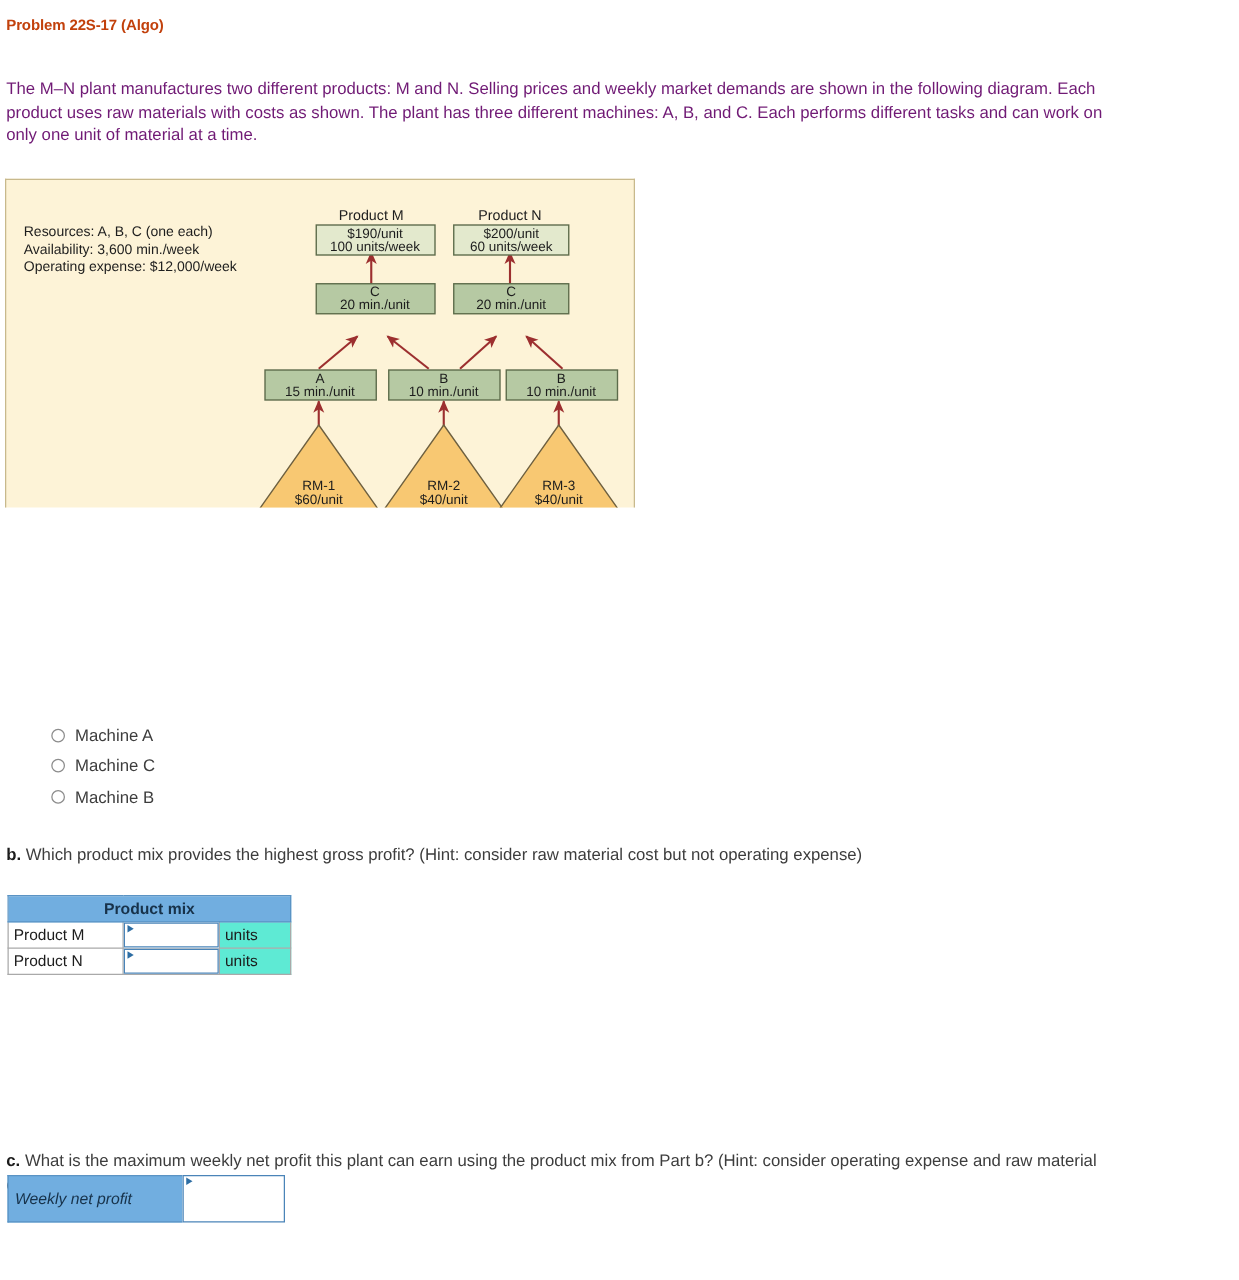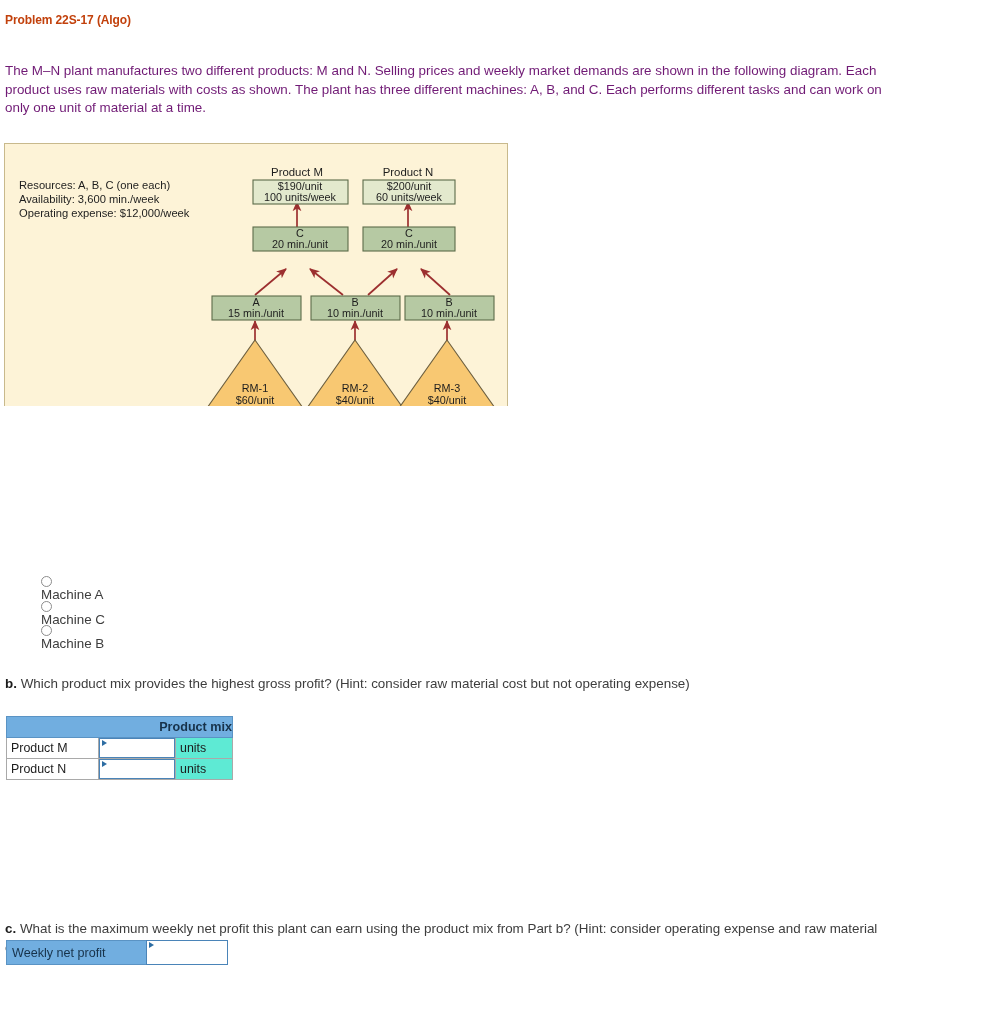--- a/index.html
+++ b/index.html
@@ -75,25 +75,24 @@
   .qlabel { font-weight: bold; color: #1c1c1c; }
 
   
   .choices {
     position: absolute;
     left: 41px;
     top: 576px;
   }
   .choice {
     display: flex;
-    align-items: flex-start;
+    align-items: center;
     height: 24.5px;
     font-size: 13.4px;
     color: #3d3d3d;
-    flex-direction: column;
   }
   .radio {
     width: 11px;
     height: 11px;
     border: 1px solid #8c8c8c;
     border-radius: 50%;
     background: #fff;
     margin-right: 8px;
     flex: none;
     box-sizing: border-box;
@@ -111,21 +110,21 @@
   .mix-table td, .mix-table th {
     border: 1px solid #a9a9a9;
     padding: 0;
     height: 21px;
     box-sizing: border-box;
   }
   .mix-head {
     background: #71aee0;
     color: #17324a;
     font-weight: bold;
-    text-align: right;
+    text-align: center;
     font-size: 12.6px;
     height: 20px;
     border: 1px solid #5a93c4 !important;
   }
   .lbl-cell {
     width: 92px;
     padding-left: 4px !important;
     background: #ffffff;
     font-size: 12.4px;
   }
@@ -162,21 +161,22 @@
     border-bottom: 3px solid transparent;
   }
 
   
   .profit-row {
     position: absolute;
     left: 6px;
     top: 940px;
     display: flex;
     align-items: stretch;
-    height: 25px;
+    height: 38px;
+    font-style: italic;
   }
   .profit-label {
     background: #71aee0;
     color: #17324a;
     font-size: 12.6px;
     display: flex;
     align-items: center;
     padding-left: 5px;
     width: 140px;
     box-sizing: border-box;

